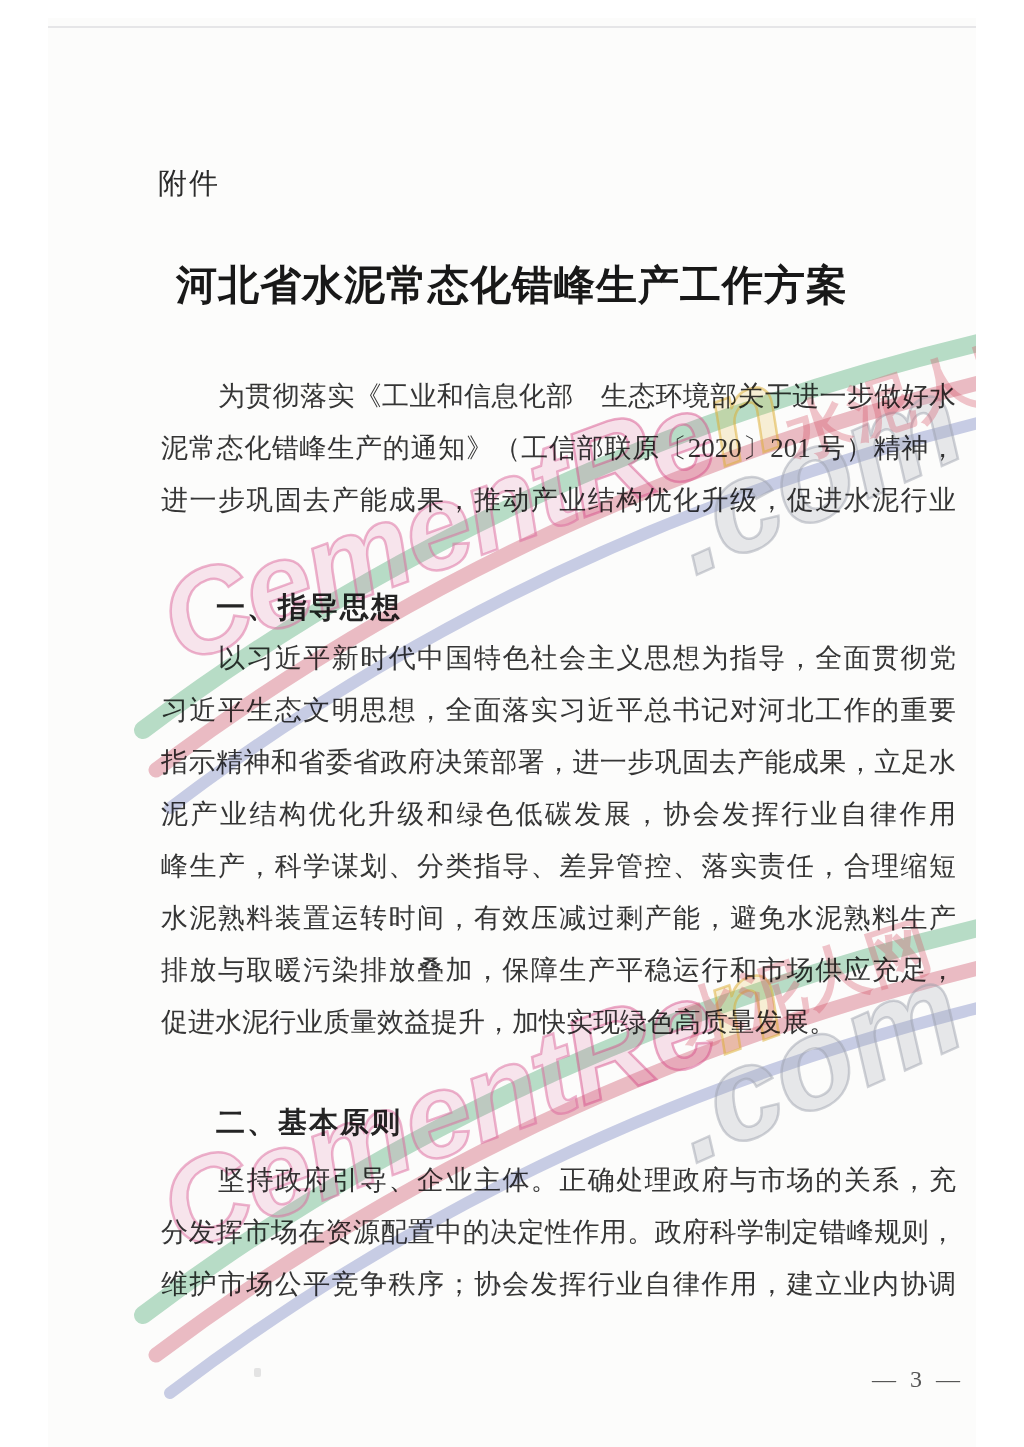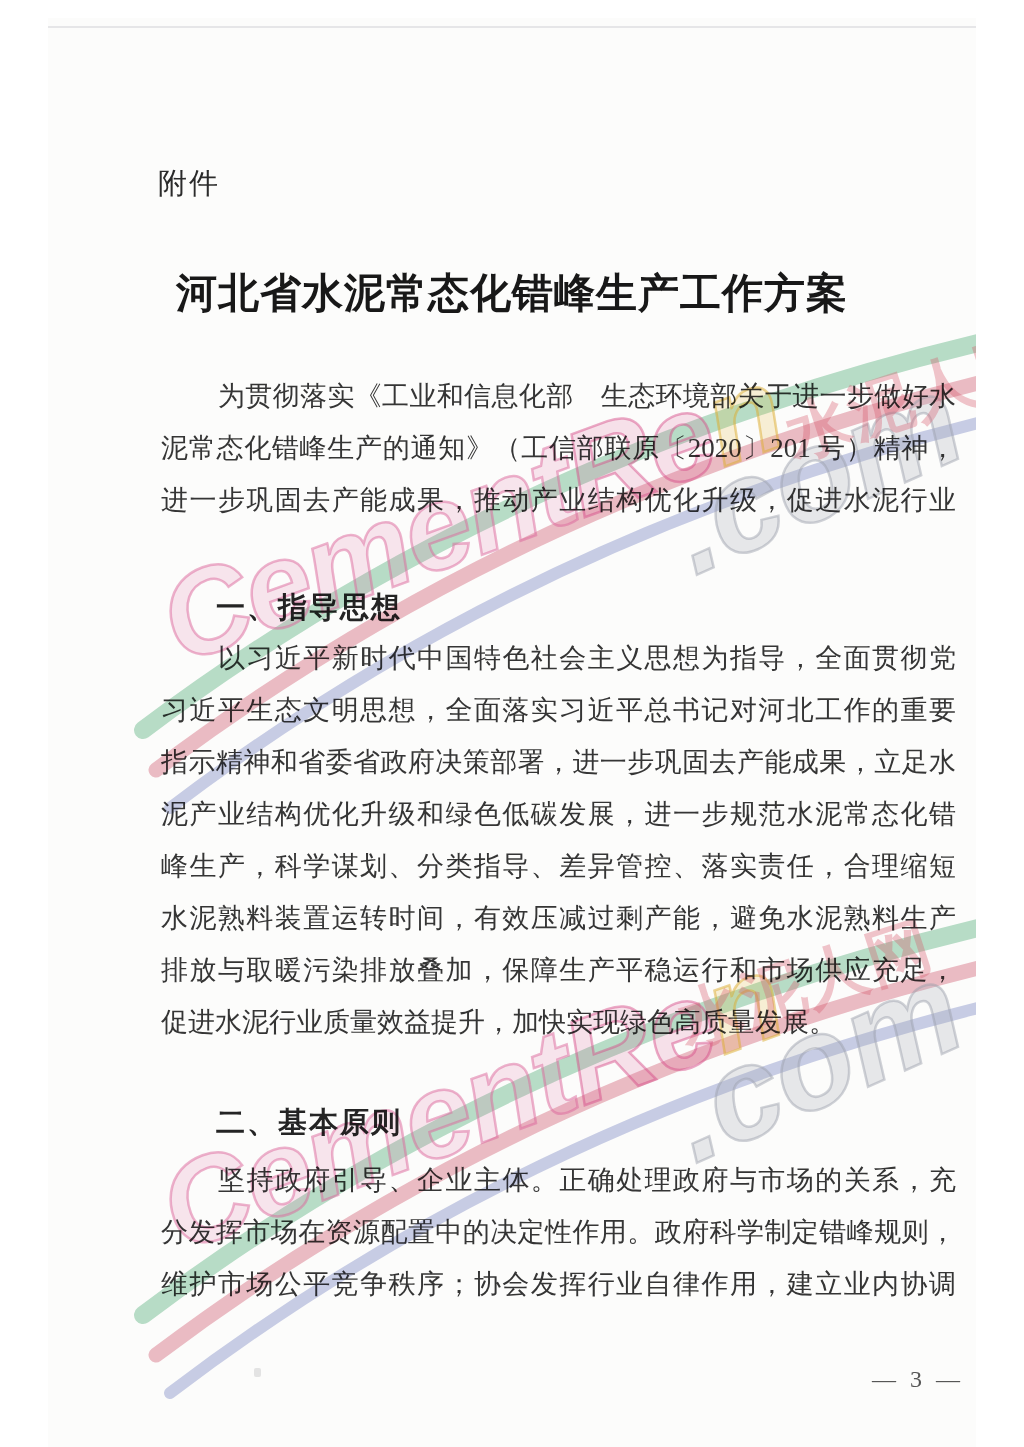--- a/index.html
+++ b/index.html
@@ -7,21 +7,21 @@
     position:relative; width:928px; height:1447px; margin:18px auto;
     background:#fcfcfb; overflow:hidden;
     font-family:"Liberation Serif","DejaVu Serif",serif; color:#333;
   }
   .scan-top-line { position:absolute; top:8px; left:0; width:1024px; height:2px; background:#e6e6e8; }
   .scan-right-line { position:absolute; top:120px; left:1018px; width:2px; height:1210px; background:#ededf0; }
   .scan-speck { position:absolute; left:206px; top:1350px; width:7px; height:9px; background:#d8d8d8; border-radius:2px; opacity:.7; }
 
   .attachment-label { position:absolute; left:110px; top:146px; font-size:29px; color:#2b2b2b; letter-spacing:2px; }
   .doc-title {
-    position:absolute; left:0; top:248px; width:100%; text-align:center;
+    position:absolute; left:0; top:240px; width:100%; text-align:center;
     font-size:41px; font-weight:bold; color:#181818; letter-spacing:1px;
   }
   .para { position:absolute; left:113px; width:795px; }
   .line {
     height:52px; line-height:52px; font-size:27px; color:#353535;
     text-align:justify; text-align-last:justify; white-space:normal;
   }
   .line.indent { padding-left:57px; }
   .line.plain { text-align-last:left; }
   .sec-heading {
@@ -73,21 +73,21 @@
     <div class="line">泥常态化错峰生产的通知》（工信部联原〔2020〕201 号）精神，</div>
     <div class="line">进一步巩固去产能成果，推动产业结构优化升级，促进水泥行业</div>
   </div>
 
   <div class="sec-heading" style="top:570px">一、指导思想</div>
 
   <div class="para" style="top:614px">
     <div class="line indent">以习近平新时代中国特色社会主义思想为指导，全面贯彻党</div>
     <div class="line">习近平生态文明思想，全面落实习近平总书记对河北工作的重要</div>
     <div class="line">指示精神和省委省政府决策部署，进一步巩固去产能成果，立足水</div>
-    <div class="line">泥产业结构优化升级和绿色低碳发展，进一步规范水泥常态化错</div>
+    <div class="line">泥产业结构优化升级和绿色低碳发展，协会发挥行业自律作用</div>
     <div class="line">峰生产，科学谋划、分类指导、差异管控、落实责任，合理缩短</div>
     <div class="line">水泥熟料装置运转时间，有效压减过剩产能，避免水泥熟料生产</div>
     <div class="line">排放与取暖污染排放叠加，保障生产平稳运行和市场供应充足，</div>
     <div class="line plain">促进水泥行业质量效益提升，加快实现绿色高质量发展。</div>
   </div>
 
   <div class="sec-heading" style="top:1085px">二、基本原则</div>
 
   <div class="para" style="top:1136px">
     <div class="line indent">坚持政府引导、企业主体。正确处理政府与市场的关系，充</div>

